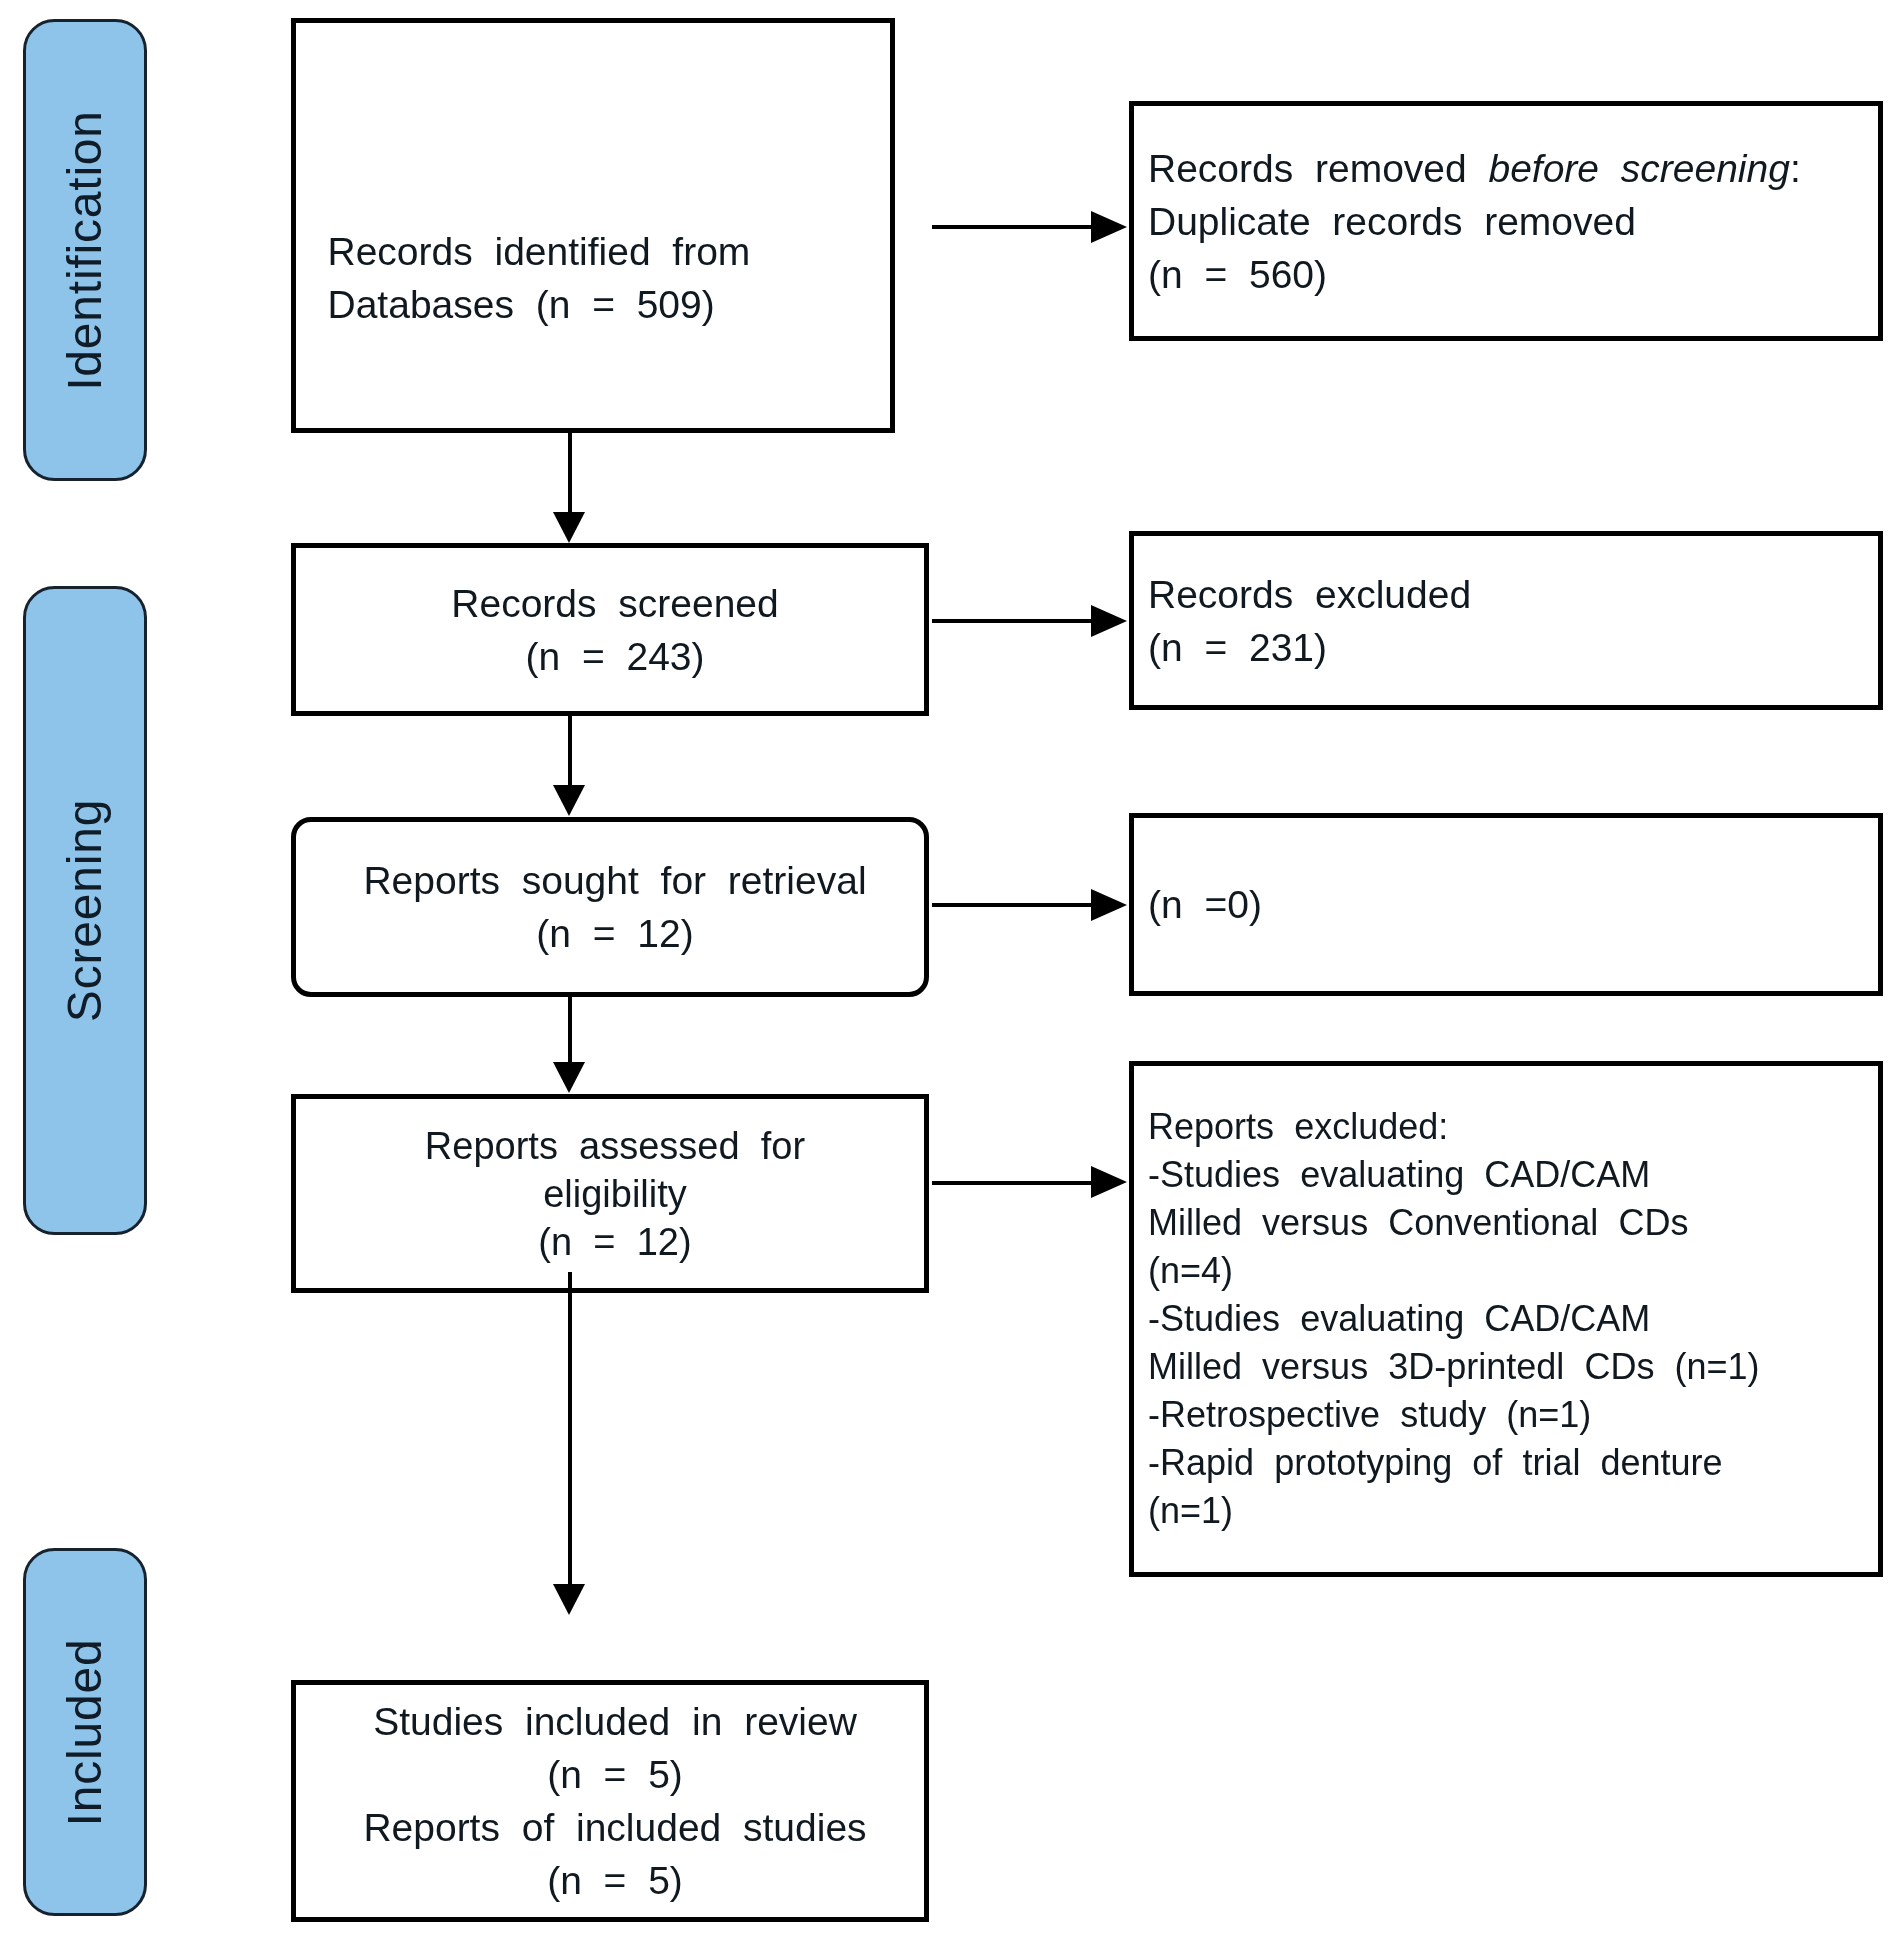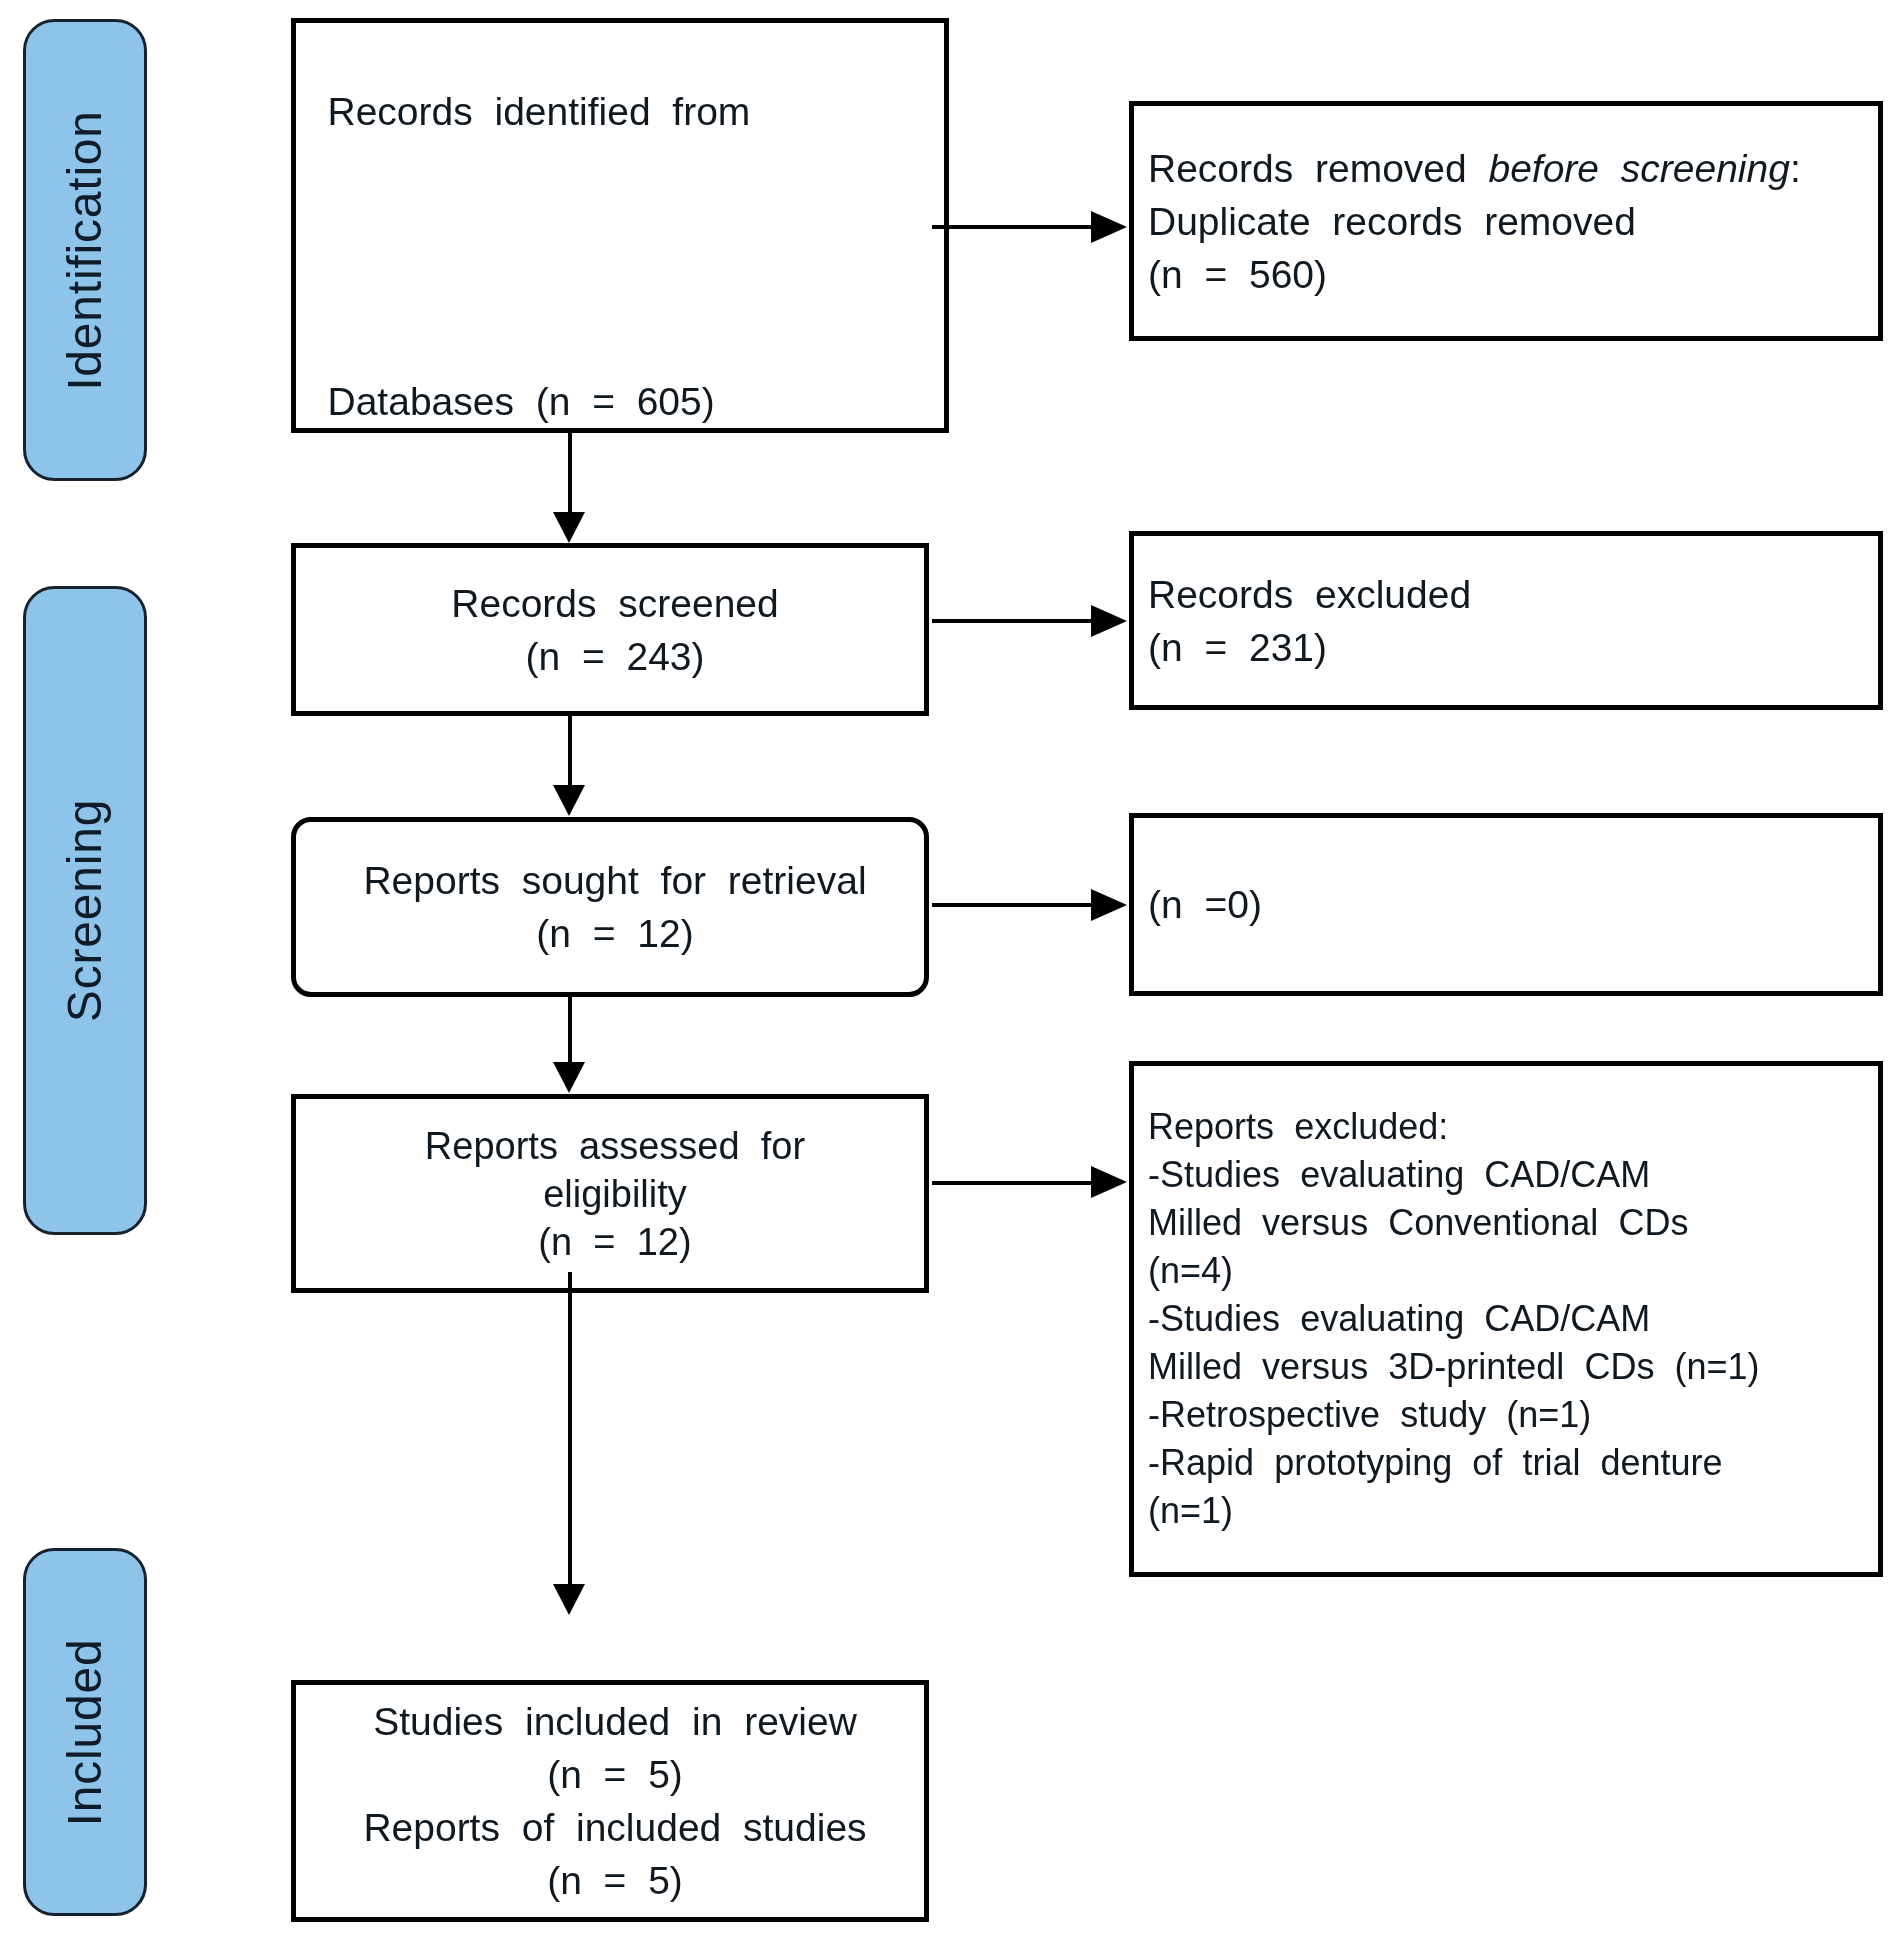--- a/index.html
+++ b/index.html
@@ -48,21 +48,21 @@
     word-spacing: 0.28em;
     display: flex;
     flex-direction: column;
     justify-content: center;
     color: #101820;
     padding-left: 10px;
   }
   .fbox.centered { align-items: center; text-align: center; }
   .fbox.leftalign { align-items: flex-start; text-align: left; padding-left: 14px; padding-right: 18px; }
 
-  .box-identified { left: 291px; top: 18px;  width: 658px; height: 415px; justify-content: space-between; padding-top: 62px; padding-left: 31.5px; }
+  .box-identified { left: 291px; top: 18px;  width: 604px; height: 415px; justify-content: center; padding-top: 104px; padding-left: 31.5px; }
   .box-screened   { left: 291px; top: 543px; width: 638px; height: 173px; }
   .box-sought     { left: 291px; top: 817px; width: 638px; height: 180px; border-radius: 20px; }
   .box-assessed   { left: 291px; top: 1094px; width: 638px; height: 199px; font-size: 38px; line-height: 48px; }
   .box-included   { left: 291px; top: 1680px; width: 638px; height: 242px; }
 
   .box-removed       { left: 1129px; top: 101px;  width: 754px; height: 240px; }
   .box-excluded      { left: 1129px; top: 531px;  width: 754px; height: 179px; }
   .box-notretrieved  { left: 1129px; top: 813px; width: 754px; height: 183px; }
   .box-reportsexcl   { left: 1129px; top: 1061px; width: 754px; height: 516px; font-size: 36px; line-height: 48px; }
 
@@ -127,21 +127,21 @@
   </div>
   <div class="stage stage-screening">
     <span class="stage-label">Screening</span>
   </div>
   <div class="stage stage-included">
     <span class="stage-label">Included</span>
   </div>
 
   <div class="fbox box-identified">
     <div>Records identified from</div>
-    <div>Databases (n = 605)</div>
+    <div>Databases (n = 509)</div>
   </div>
 
   <div class="fbox box-screened centered">
     <div>Records screened</div>
     <div>(n = 243)</div>
   </div>
 
   <div class="fbox box-sought centered">
     <div>Reports sought for retrieval</div>
     <div>(n = 12)</div>

